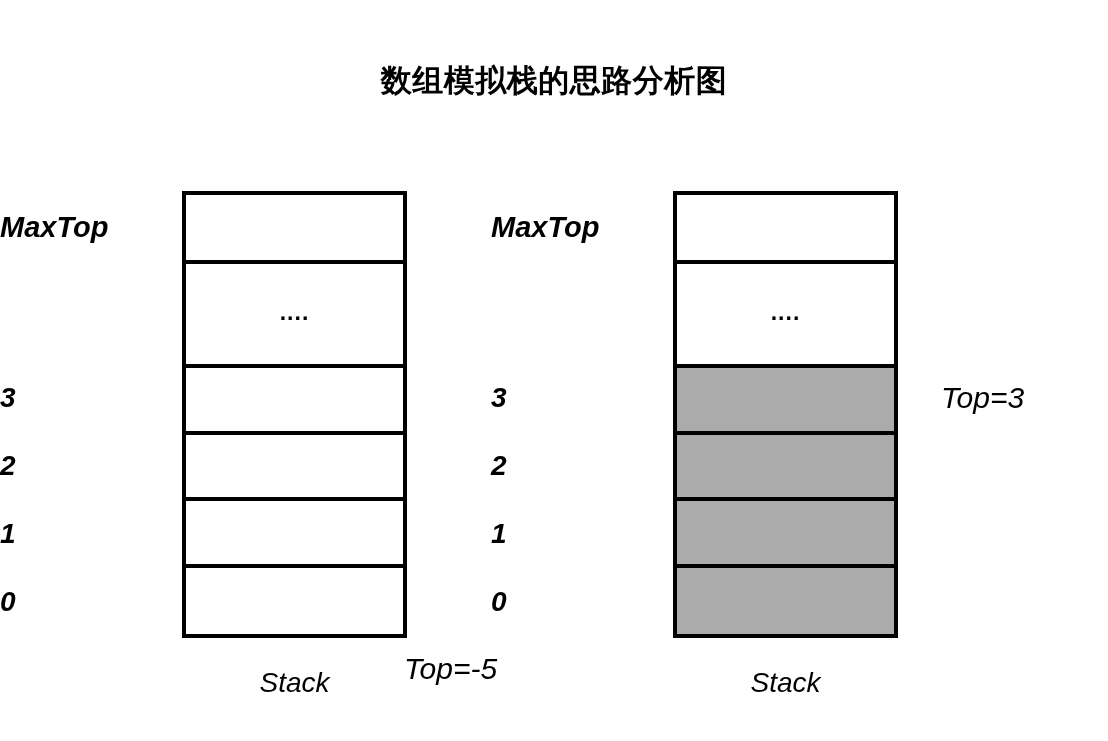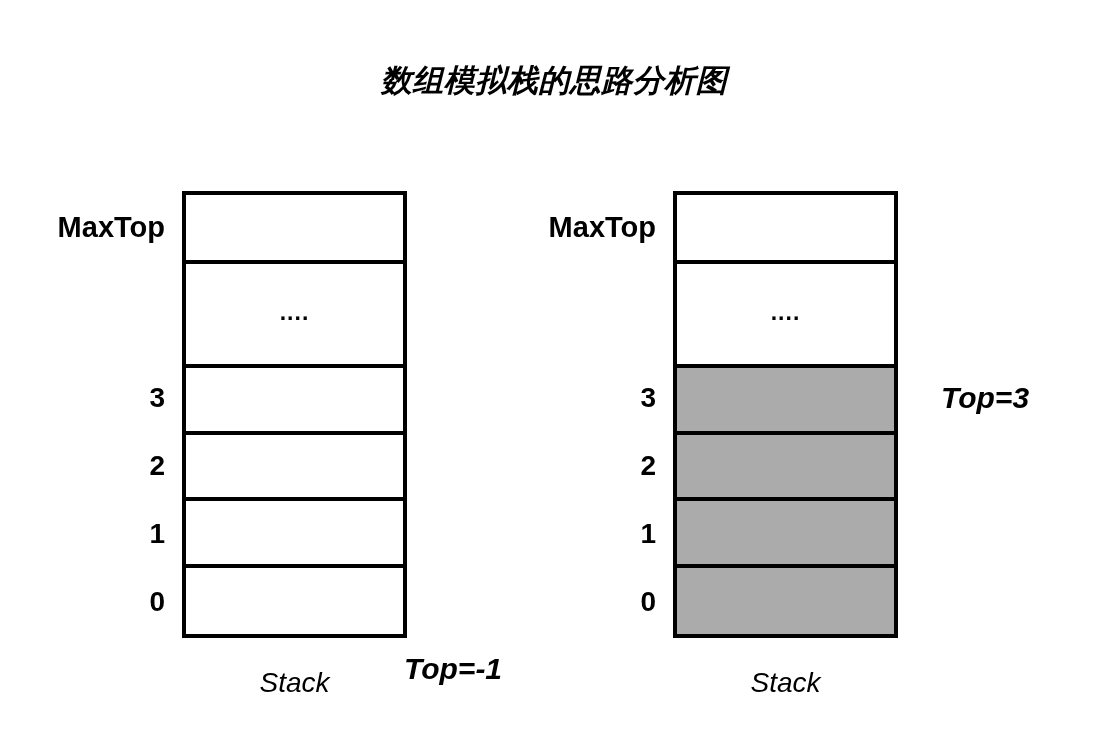--- a/index.html
+++ b/index.html
@@ -18,21 +18,20 @@
 
   
   #diagram-title {
     position: absolute;
     left: 0;
     top: 60px;
     width: 1108px;
     text-align: center;
     font-size: 31px;
     font-weight: bold;
-    font-style: italic;
     letter-spacing: 0.5px;
     white-space: nowrap;
   }
 
   
   .stack-group {
     position: absolute;
     top: 191px;
   }
   #stack-group-empty { left: 0px; }
@@ -43,23 +42,23 @@
     position: absolute;
     top: 0;
     left: 0;
     width: 165px;
     height: 447px;
   }
   .index-label {
     position: absolute;
     right: 0;
     width: 165px;
-    text-align: right;
     font-size: 28px;
     font-weight: bold;
+    font-style: italic;
     line-height: 1;
     margin-left: 10px;
   }
   .index-label.maxtop {
     font-size: 29px;
     top: 22px;
   }
   .index-label.n3 { top: 193px; }
   .index-label.n2 { top: 261px; }
   .index-label.n1 { top: 329px; }
@@ -109,21 +108,21 @@
     text-align: center;
     font-size: 28px;
     font-weight: normal;
     font-style: italic;
   }
 
   
   .top-annotation {
     position: absolute;
     font-size: 30px;
-    font-weight: bold;
+    font-weight: normal;
     font-style: italic;
     white-space: nowrap;
   }
   #top-annotation-empty {
     left: 404px;
     top: 652px;
   }
   #top-annotation-filled {
     left: 941px;
     top: 381px;
@@ -151,21 +150,21 @@
     </div>
     <div class="stack-cell cell-slot"></div>
     <div class="stack-cell cell-slot"></div>
     <div class="stack-cell cell-slot"></div>
     <div class="stack-cell cell-slot"></div>
   </div>
 
   <div class="stack-caption">Stack</div>
 </div>
 
-<div class="top-annotation" id="top-annotation-empty">Top=-1</div>
+<div class="top-annotation" id="top-annotation-empty">Top=-5</div>
 
 <div class="stack-group" id="stack-group-filled">
 
   <div class="index-column">
     <div class="index-label maxtop">MaxTop</div>
     <div class="index-label n3">3</div>
     <div class="index-label n2">2</div>
     <div class="index-label n1">1</div>
     <div class="index-label n0">0</div>
   </div>

